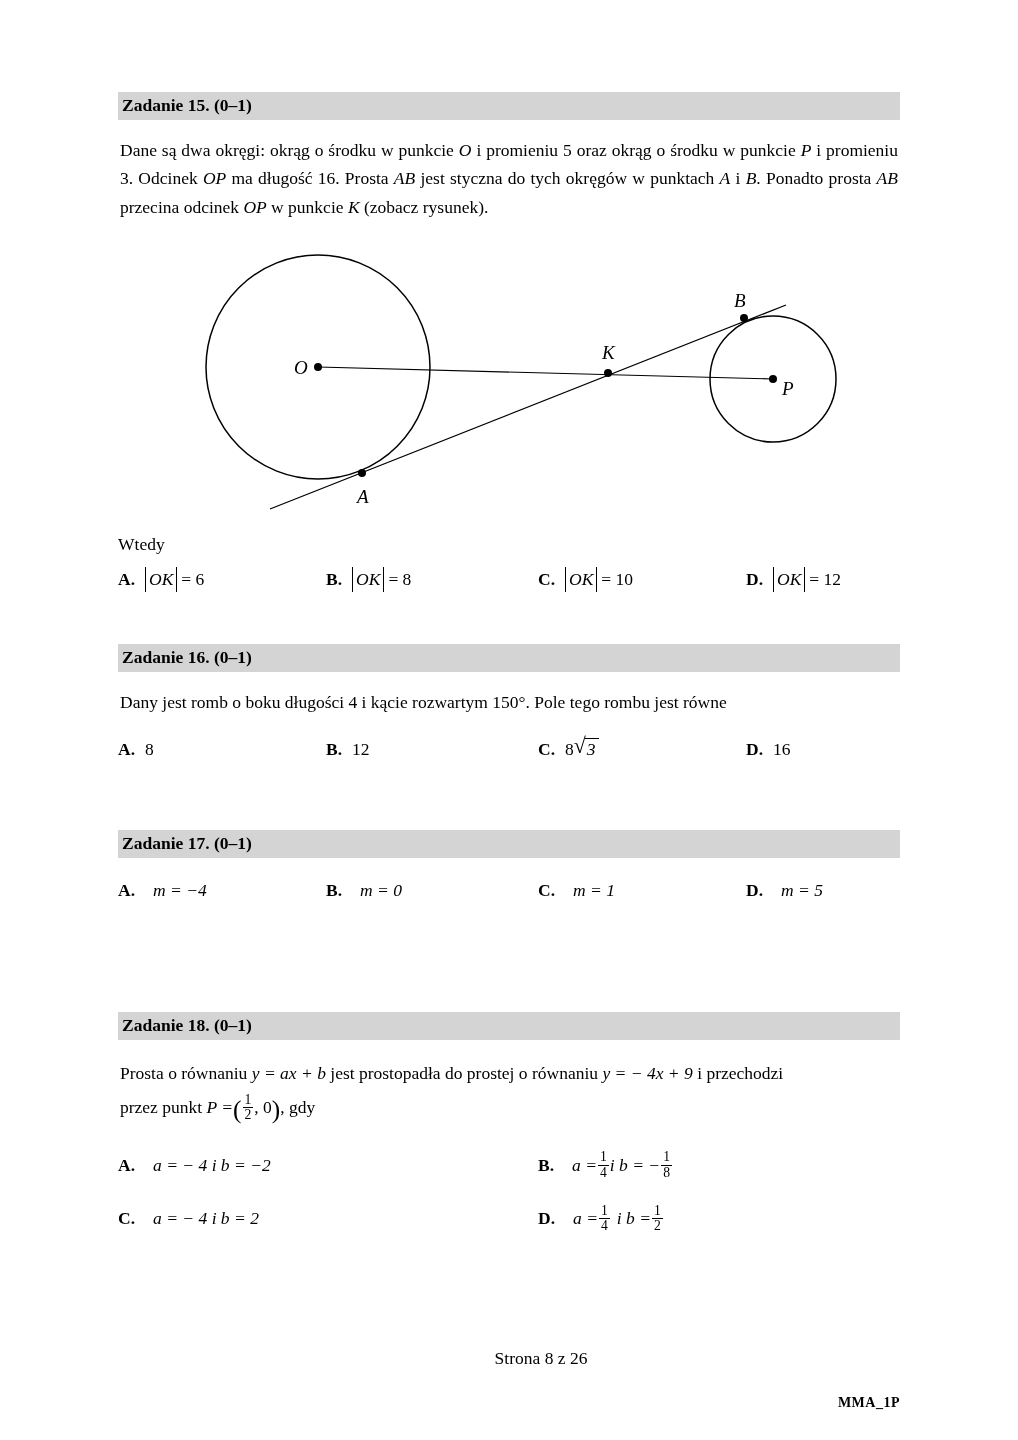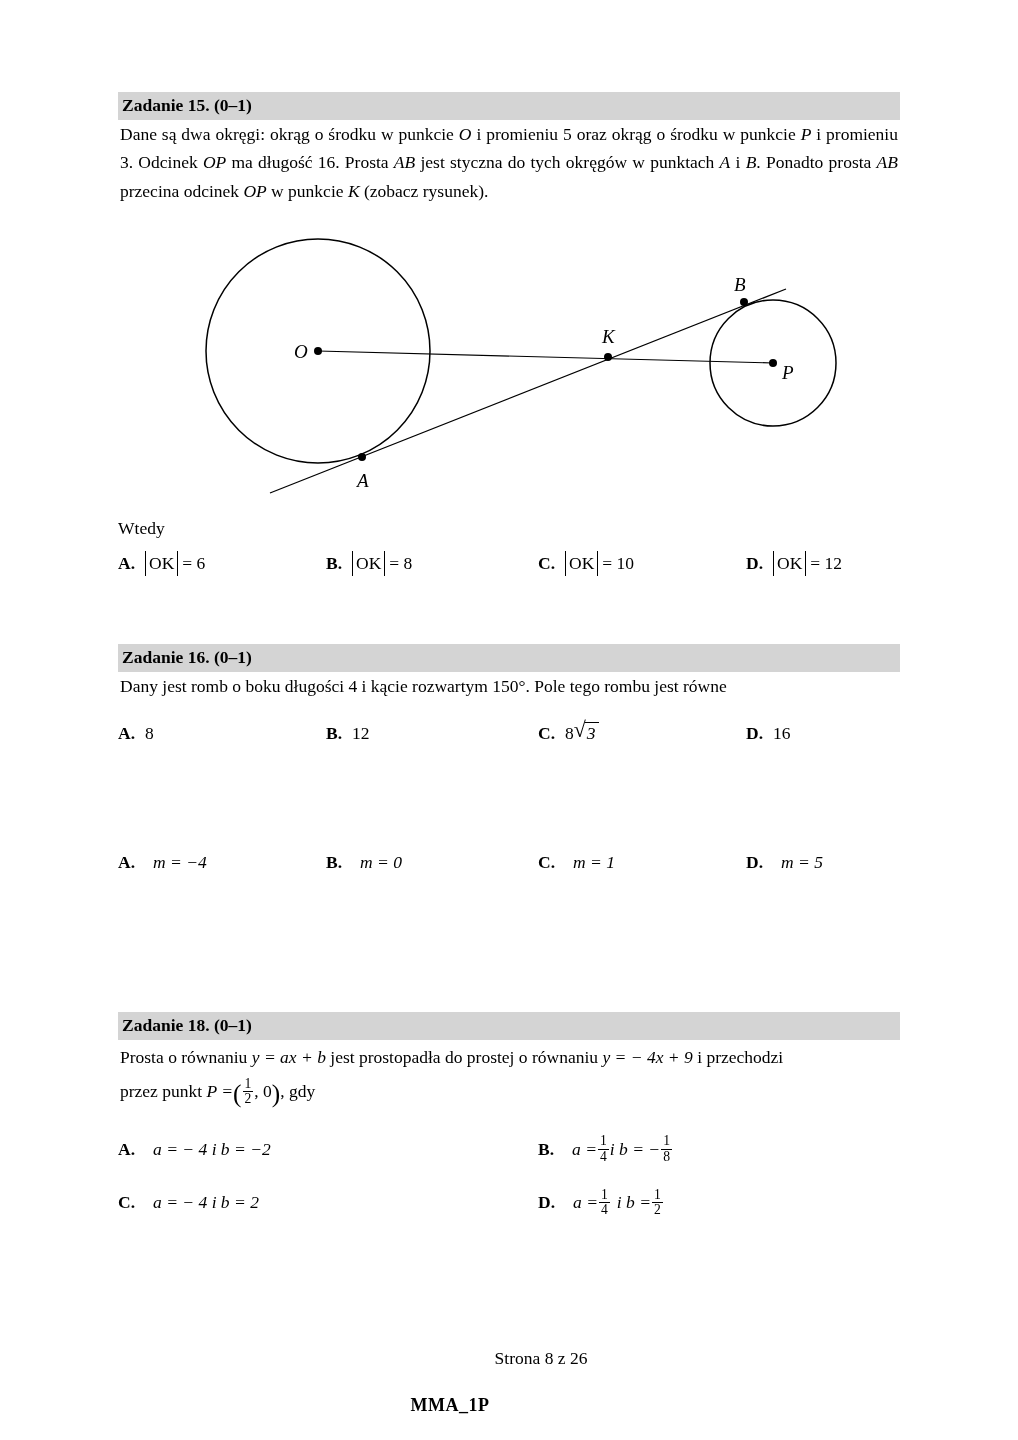--- a/index.html
+++ b/index.html
@@ -30,21 +30,21 @@
     background: #d4d4d4;
     font-weight: bold;
     font-size: 17.5px;
     padding: 3px 4px 4px 4px;
     line-height: 1.2;
   }
   .task-body {
     font-size: 17.5px;
     line-height: 1.62;
     text-align: justify;
-    padding: 0 2px 0 2px;
+    padding: 16px 2px 0 2px;
   }
   em, .it {
     font-style: italic;
   }
   .answers {
     display: flex;
     font-size: 17.5px;
     margin-top: 14px;
   }
   .answers .ans {
@@ -52,20 +52,21 @@
     align-items: center;
   }
   .ans .lab {
     font-weight: bold;
     margin-right: 10px;
   }
   .abs {
     display: inline-block;
     position: relative;
     padding: 0 4px;
+    font-style: italic;
     text-align: center;
   }
   .abs:before, .abs:after {
     content: "";
     position: absolute;
     top: -2px;
     bottom: -2px;
     width: 1px;
     background: #000;
   }
@@ -132,24 +133,24 @@
     width: 1018px;
     text-align: center;
     font-size: 17.5px;
     padding-left: 32px;
   }
   .footer-code {
     position: absolute;
     left: 0;
     top: 1395px;
     width: 1018px;
-    text-align: center;
+    text-align: right;
     padding-right: 118px;
     box-sizing: border-box;
-    font-size: 18px;
+    font-size: 14px;
     font-weight: bold;
     font-family: "Liberation Serif", serif;
     letter-spacing: 0.5px;
   }
   .block-15 { position: absolute; left: 0; top: 0; width: 782px; }
   .block-16 { position: absolute; left: 0; top: 552px; width: 782px; }
   .block-17 { position: absolute; left: 0; top: 738px; width: 782px; }
   .block-18 { position: absolute; left: 0; top: 920px; width: 782px; }
 </style>
 </head>
@@ -227,20 +228,21 @@
             <span class="sqrt"><span class="sign">√</span><span class="radicand">3</span></span>
         </div>
         <div class="ans">
           <span class="lab">D.</span>
           <span>16</span>
         </div>
       </div>
     </div>
 
     <div class="block-17">
+      <div class="task-header">Zadanie 17. (0–1)</div>
       <div class="answers" style="margin-top:22px">
         <div class="ans" style="width:208px">
           <span class="lab" style="margin-right:18px">A.</span>
           <em>m = −4</em>
         </div>
         <div class="ans" style="width:212px">
           <span class="lab" style="margin-right:18px">B.</span>
           <em>m = 0</em>
         </div>
         <div class="ans" style="width:208px">

